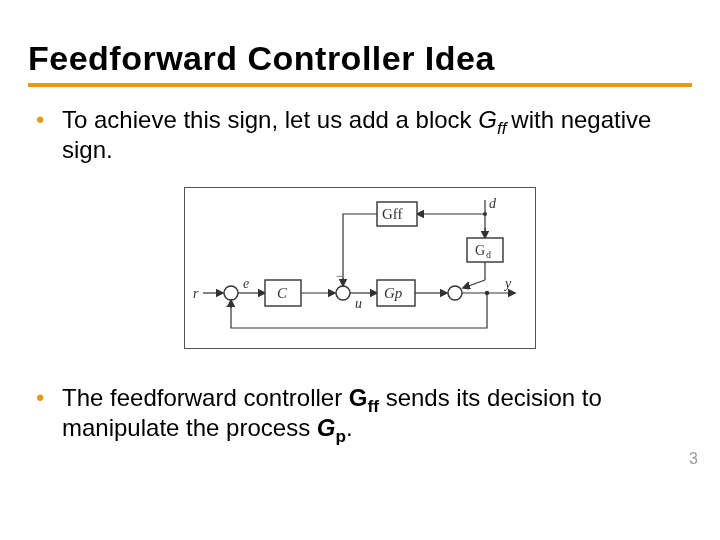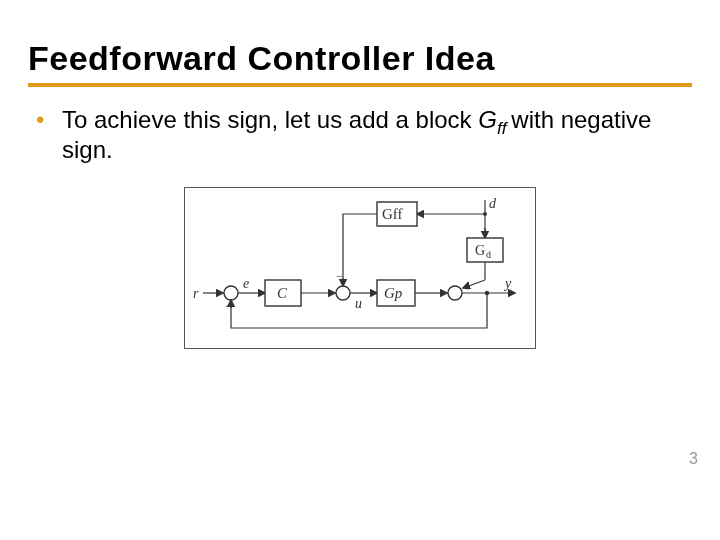--- a/index.html
+++ b/index.html
@@ -161,15 +161,20 @@
 
         <rect class="blk" x="192" y="14" width="40" height="24"></rect>
         <text class="blktxt" x="197" y="31" style="font-style:normal">Gff</text>
 
         <polyline class="wire" points="192,26 158,26 158,92"></polyline>
         <line class="wire" x1="158" y1="90" x2="158" y2="98" marker-end="url(#ah)"></line>
       </svg>
     </div>
   </div>
 
+  <ul class="bullets">
+    <li>
+      <span>The feedforward controller </span><span class="bold">G</span><span class="bold sub">ff</span><span> sends its decision to manipulate the process </span><span class="ital bold">G</span><span class="bold sub">p</span><span>.</span>
+    </li>
+  </ul>
 
   <div class="pagenum">3</div>
 </div>
 
 </body></html>

